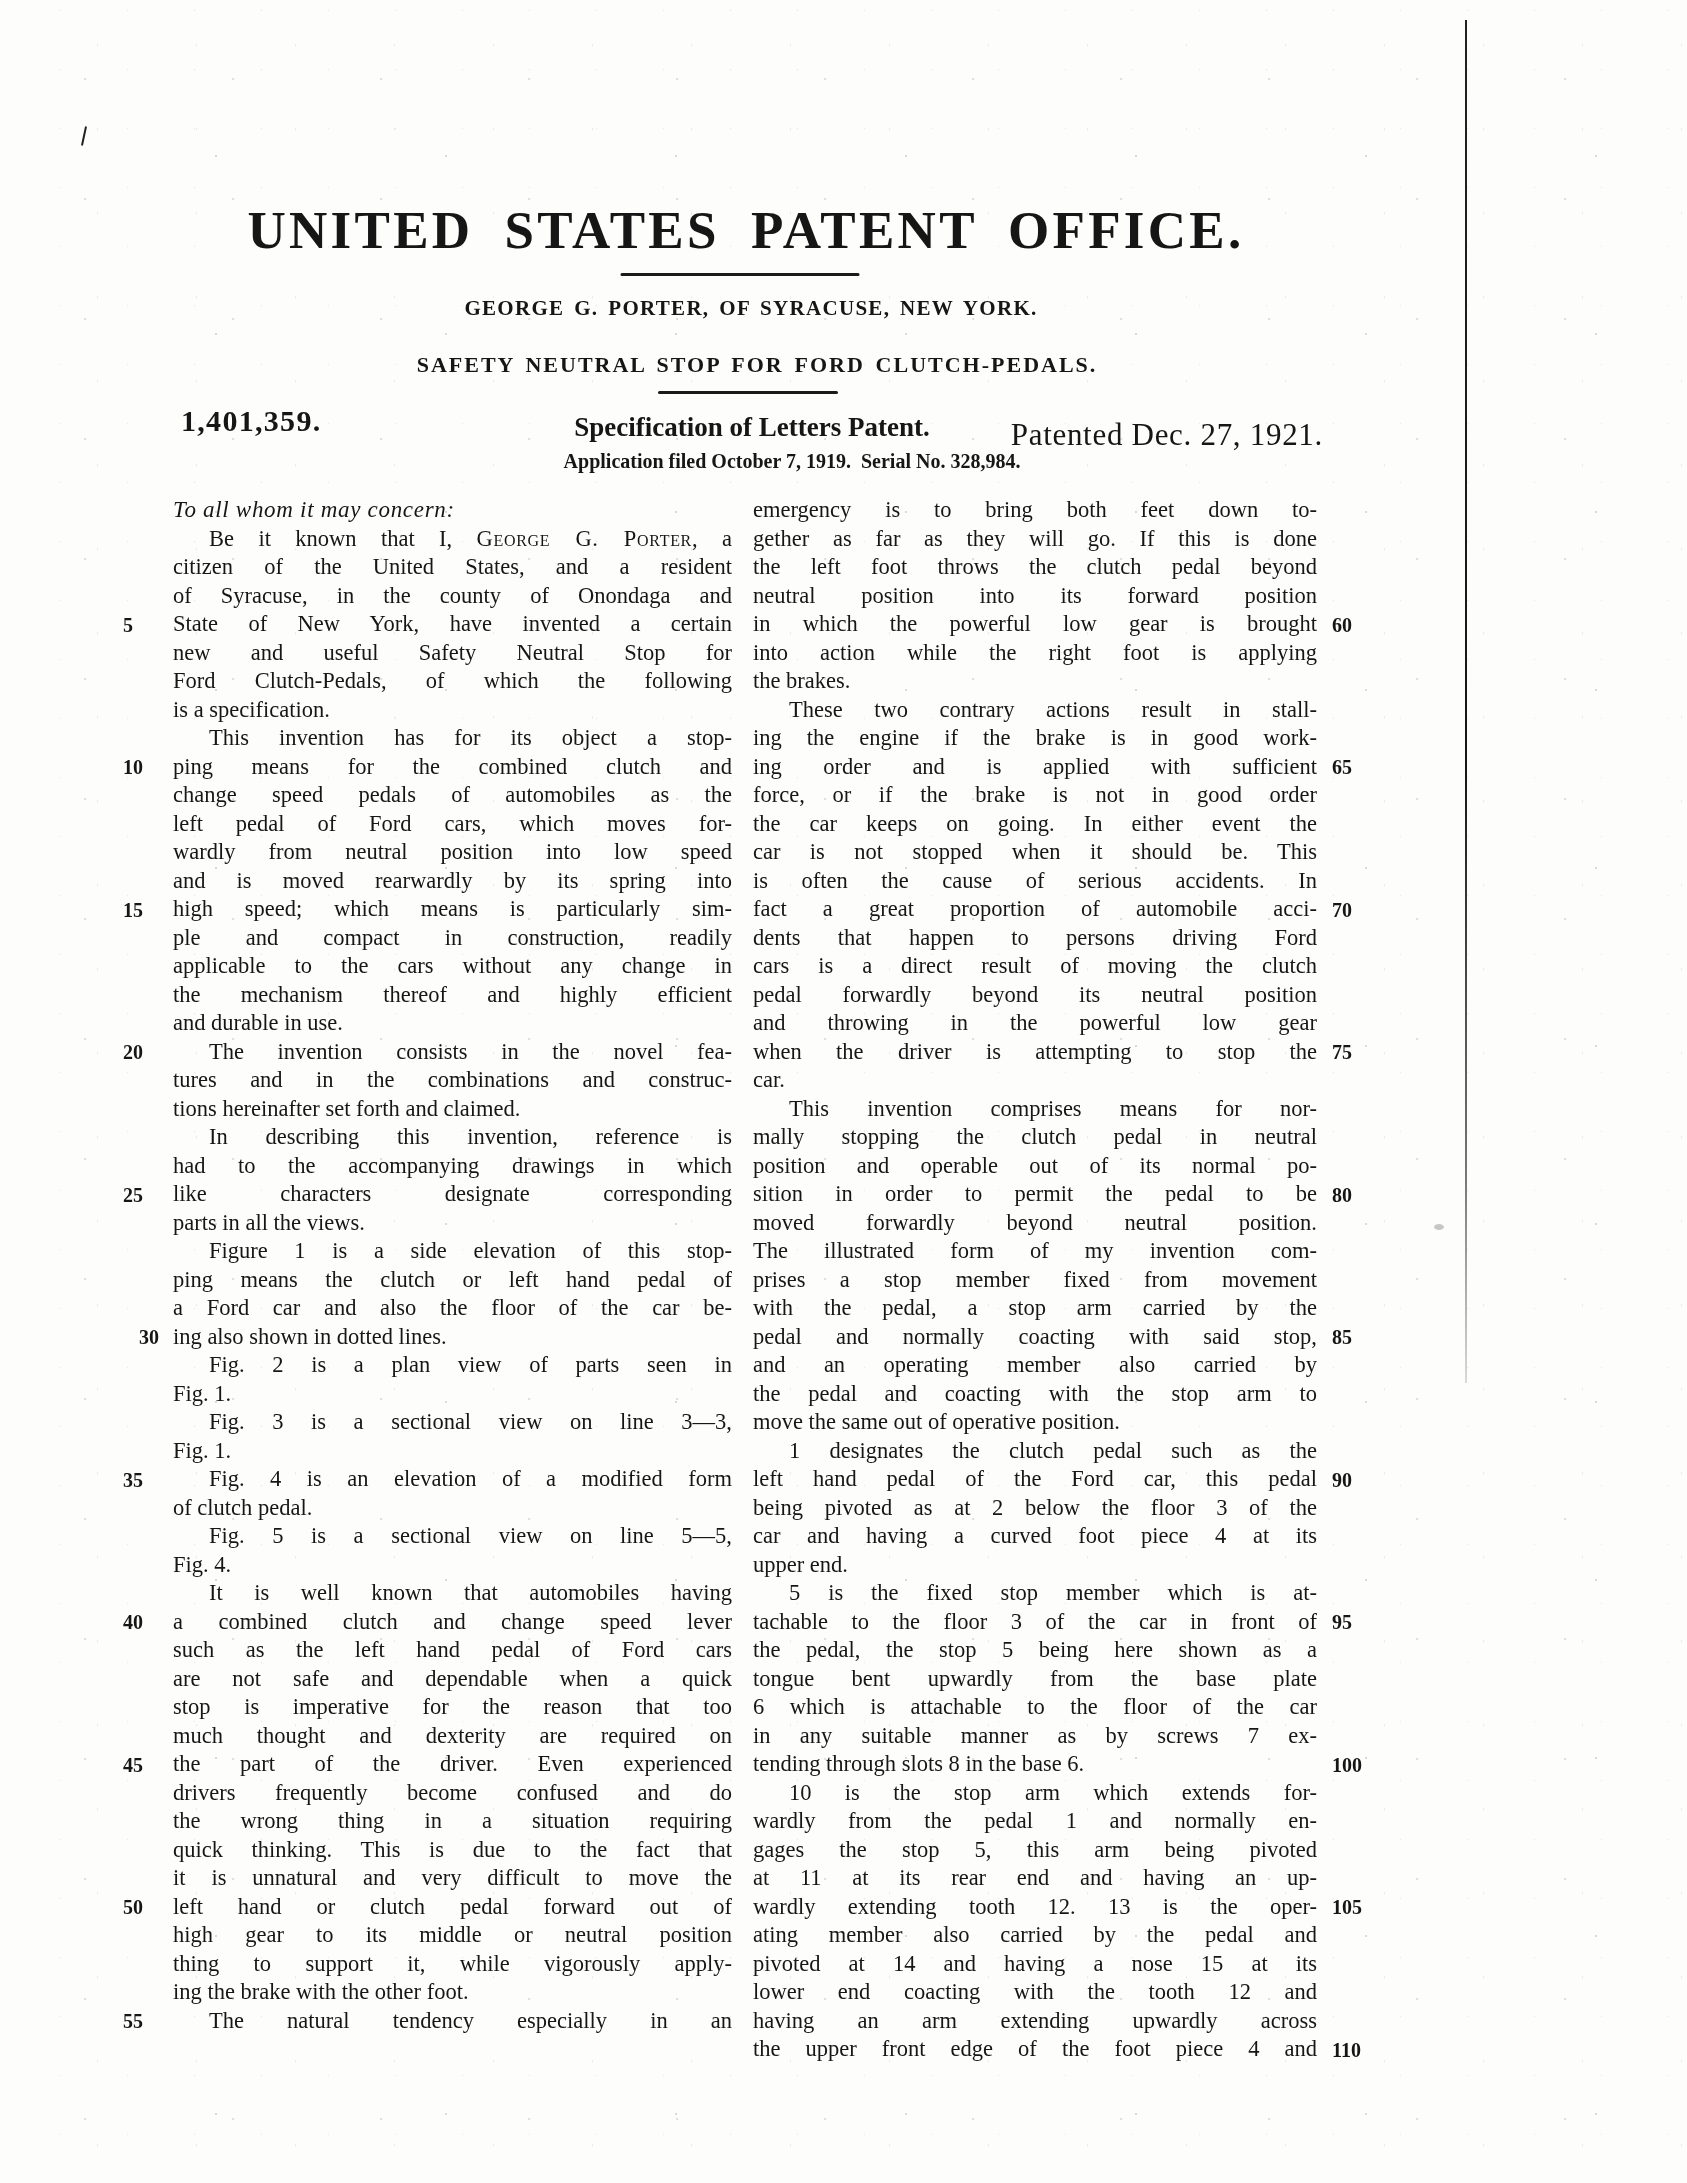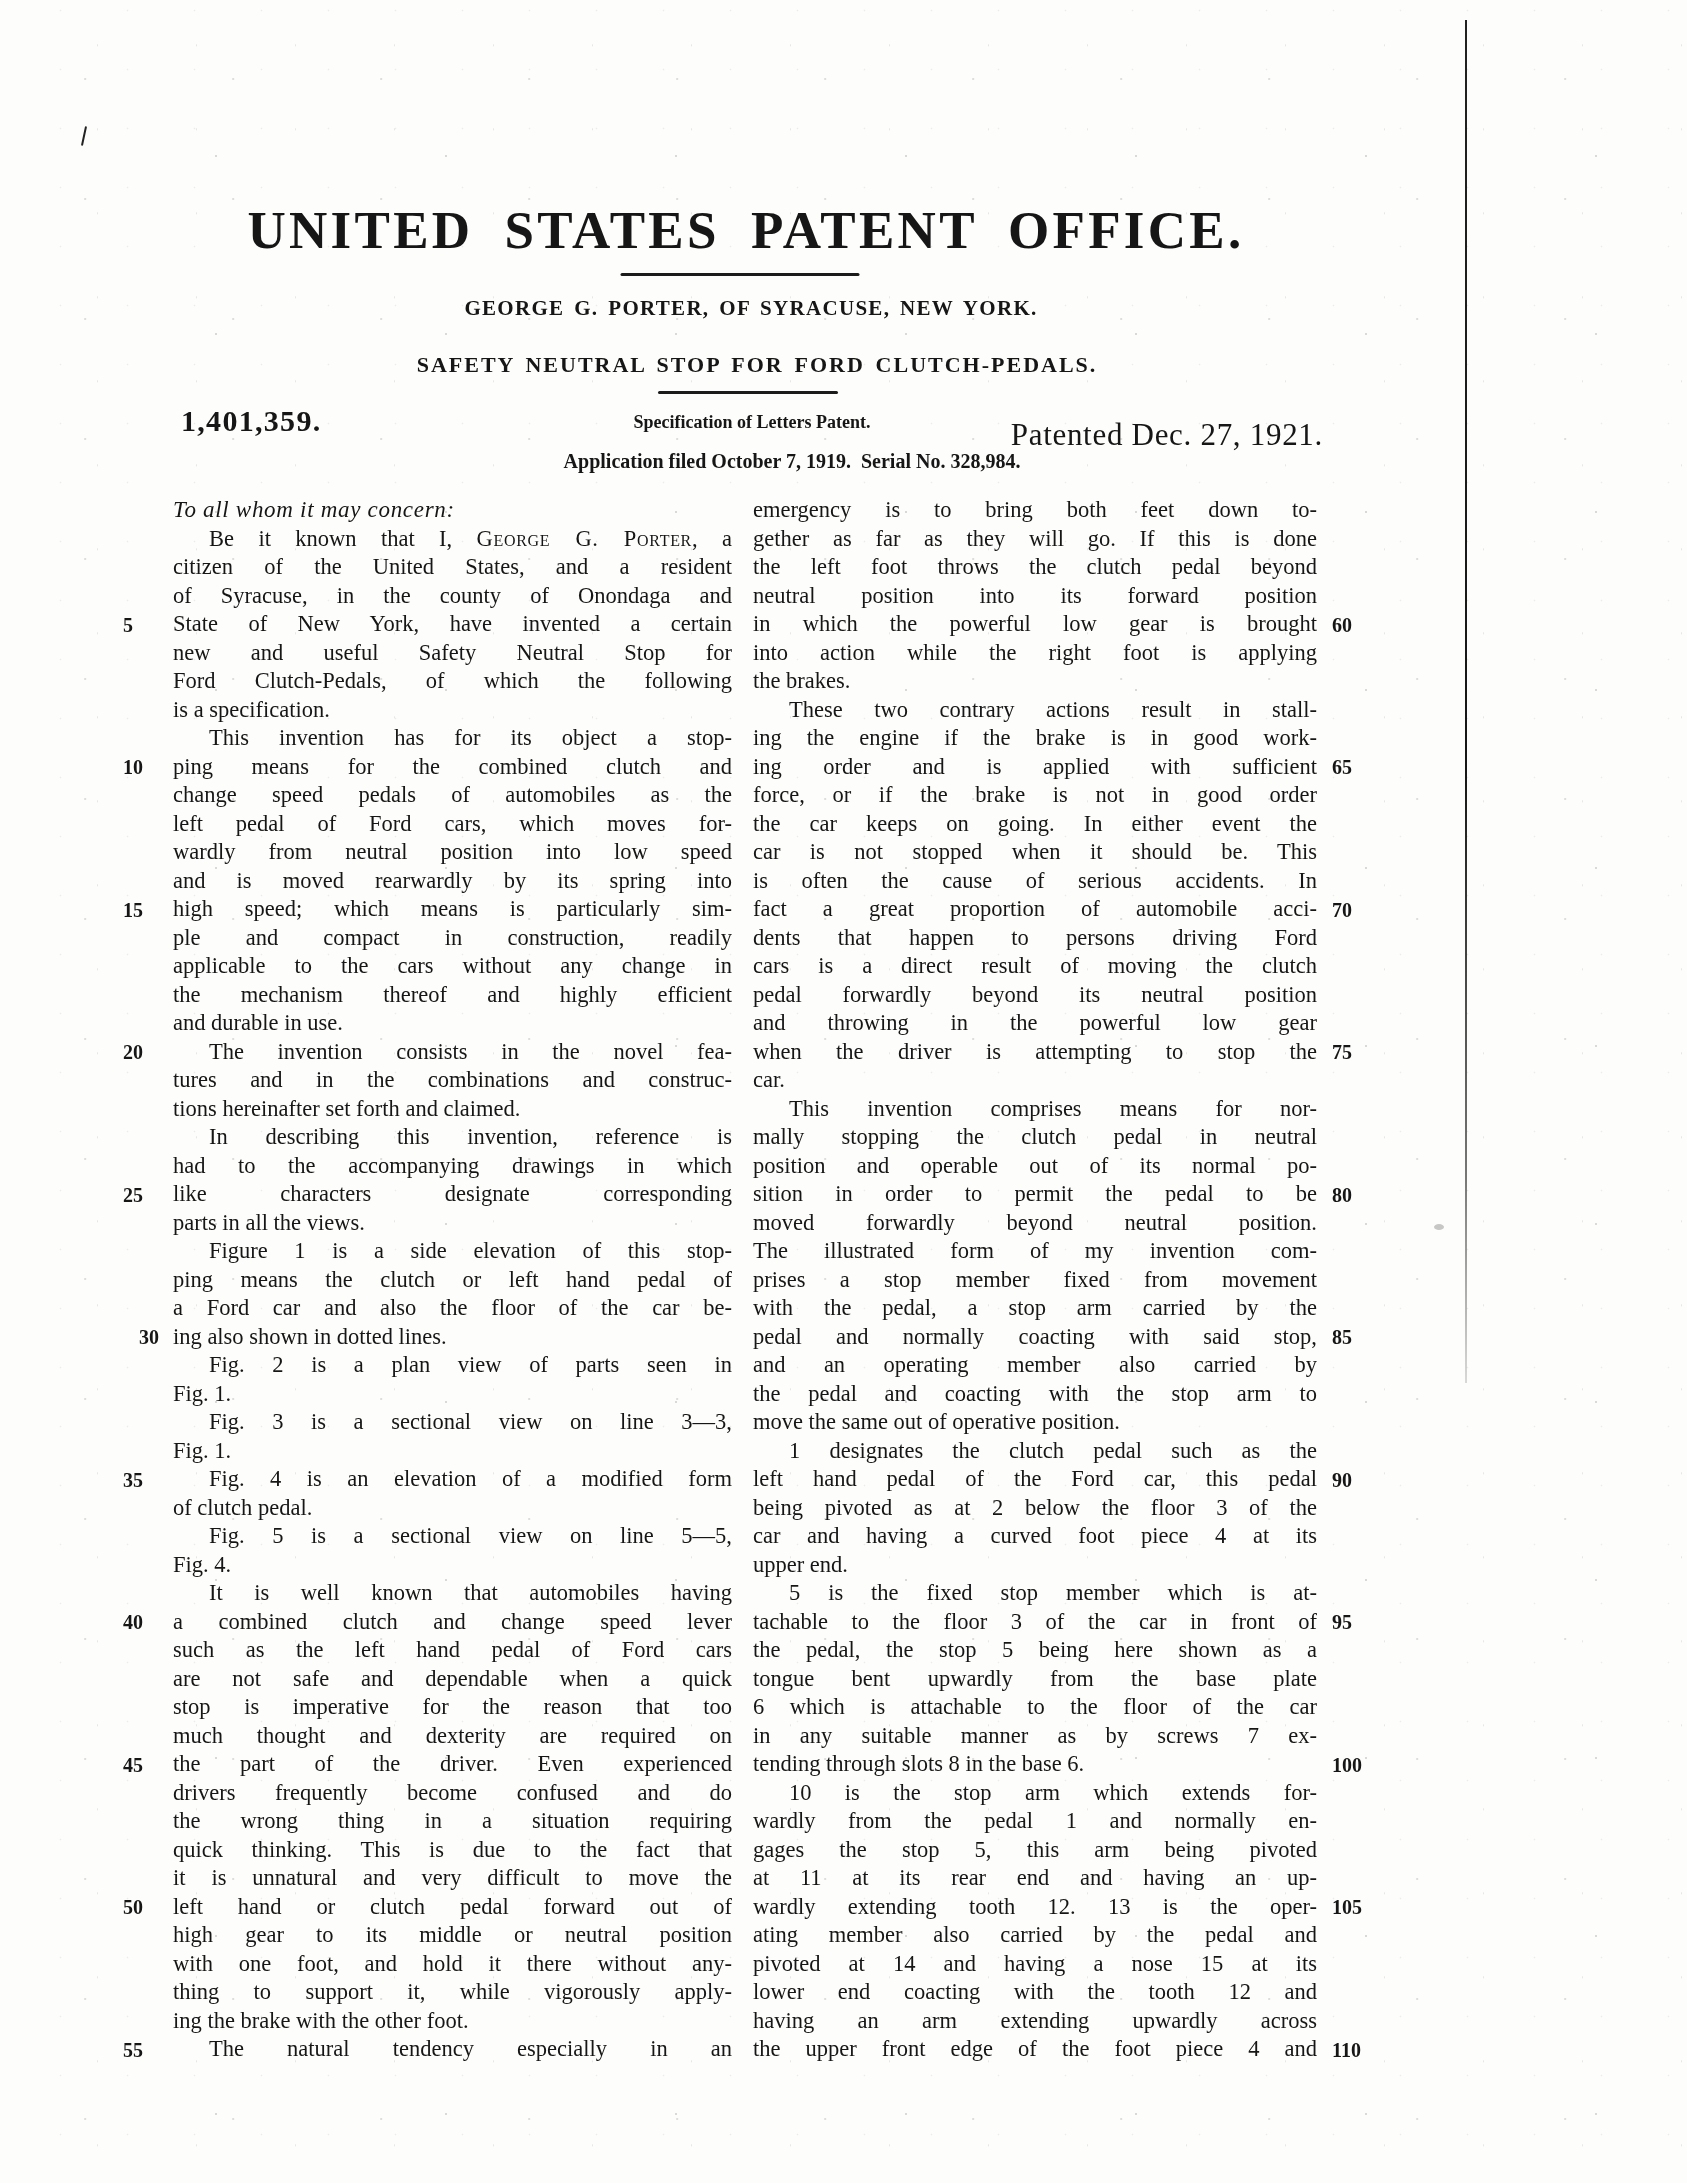--- a/index.html
+++ b/index.html
@@ -36,21 +36,21 @@
   .invention-title {
     left:757px; top:352px;
     font-size:22px; font-weight:bold; letter-spacing:2px; word-spacing:3.3px;
   }
   .patent-number {
     position:absolute; left:181px; top:404px;
     font-size:30px; font-weight:bold; letter-spacing:1.3px;
   }
   .spec-label {
     left:752px; top:412px;
-    font-size:18px; font-weight:bold;
+    font-size:27px; font-weight:bold;
   }
   .patented-label {
     position:absolute; right:364px; top:401px;
     font-size:31px; letter-spacing:0.7px; white-space:nowrap;margin-top:16px;
   }
   .application-line {
     left:752px; top:450px;
     font-size:20px; font-weight:bold; white-space:pre;margin-left:40px;
   }
   .col {
@@ -142,21 +142,20 @@
     <div class="line j">are not safe and dependable when a quick</div>
     <div class="line j">stop is imperative for the reason that too</div>
     <div class="line j">much thought and dexterity are required on</div>
     <div class="line j">the part of the driver. Even experienced<span class="num">45</span></div>
     <div class="line j">drivers frequently become confused and do</div>
     <div class="line j">the wrong thing in a situation requiring</div>
     <div class="line j">quick thinking. This is due to the fact that</div>
     <div class="line j">it is unnatural and very difficult to move the</div>
     <div class="line j">left hand or clutch pedal forward out of<span class="num">50</span></div>
     <div class="line j">high gear to its middle or neutral position</div>
-    <div class="line j">with one foot, and hold it there without any-</div>
     <div class="line j">thing to support it, while vigorously apply-</div>
     <div class="line">ing the brake with the other foot.</div>
     <div class="line j ind">The natural tendency especially in an<span class="num">55</span></div>
   </div>
 <div class="col col-right">
     <div class="line j">emergency is to bring both feet down to-</div>
     <div class="line j">gether as far as they will go. If this is done</div>
     <div class="line j">the left foot throws the clutch pedal beyond</div>
     <div class="line j">neutral position into its forward position</div>
     <div class="line j">in which the powerful low gear is brought<span class="num">60</span></div>

